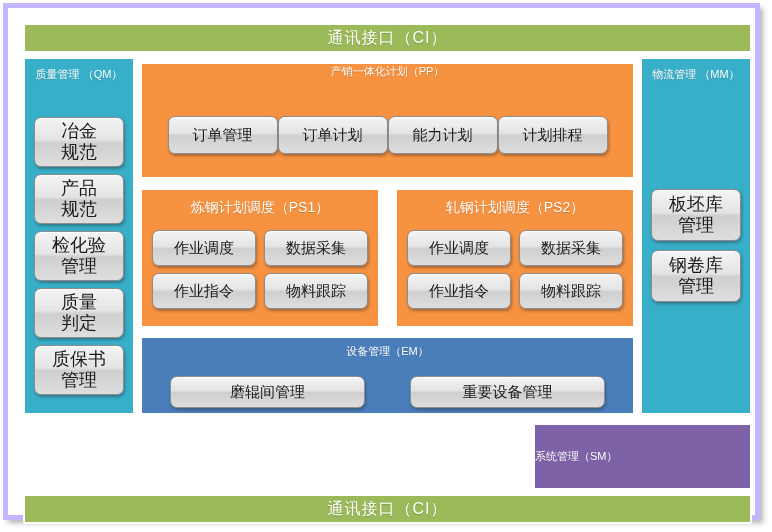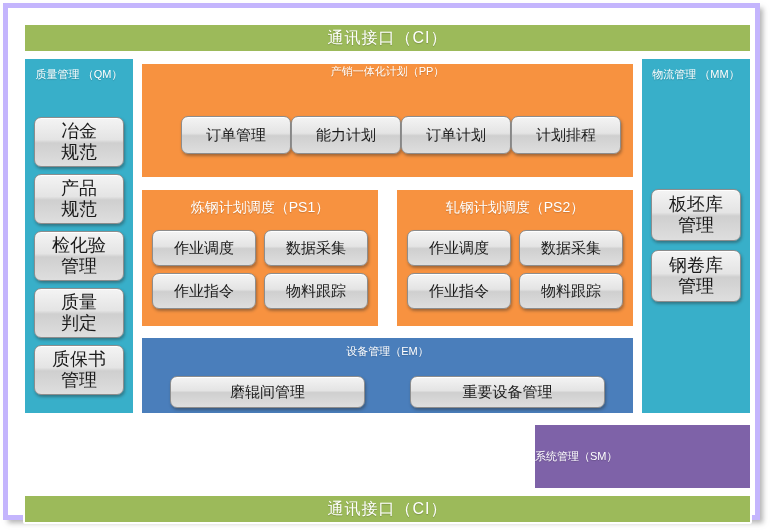--- a/index.html
+++ b/index.html
@@ -133,21 +133,21 @@
   
   #pp-panel {
     left: 125px; top: 47px; width: 495px; height: 117px;
     background: #f79240;
   }
   #pp-title { margin-top: 0; }
   .pp-btns {
     position: absolute;
     left: 12px; right: 12px; top: 52px;
     display: flex;
-    justify-content: flex-end;
+    justify-content: center;
   }
   .pp-btns .btn { width: 110px; height: 38px; }
 
   
   #ps1-panel {
     left: 125px; top: 173px; width: 240px; height: 140px;
     background: #f79240;
   }
   #ps2-panel {
     left: 380px; top: 173px; width: 240px; height: 140px;
@@ -235,22 +235,22 @@
 判定</div>
           <div class="btn two-line">质保书
 管理</div>
         </div>
       </div>
 
       <div class="panel" id="pp-panel">
         <div class="panel-title" id="pp-title">产销一体化计划（PP）</div>
         <div class="pp-btns">
           <div class="btn">订单管理</div>
+          <div class="btn">订单计划</div>
           <div class="btn">能力计划</div>
-          <div class="btn">订单计划</div>
           <div class="btn">计划排程</div>
         </div>
       </div>
 
       <div class="panel" id="ps1-panel">
         <div class="panel-title ps-title small">炼钢计划调度（PS1）</div>
         <div class="ps-grid">
           <div class="btn">作业调度</div>
           <div class="btn">数据采集</div>
           <div class="btn">作业指令</div>

